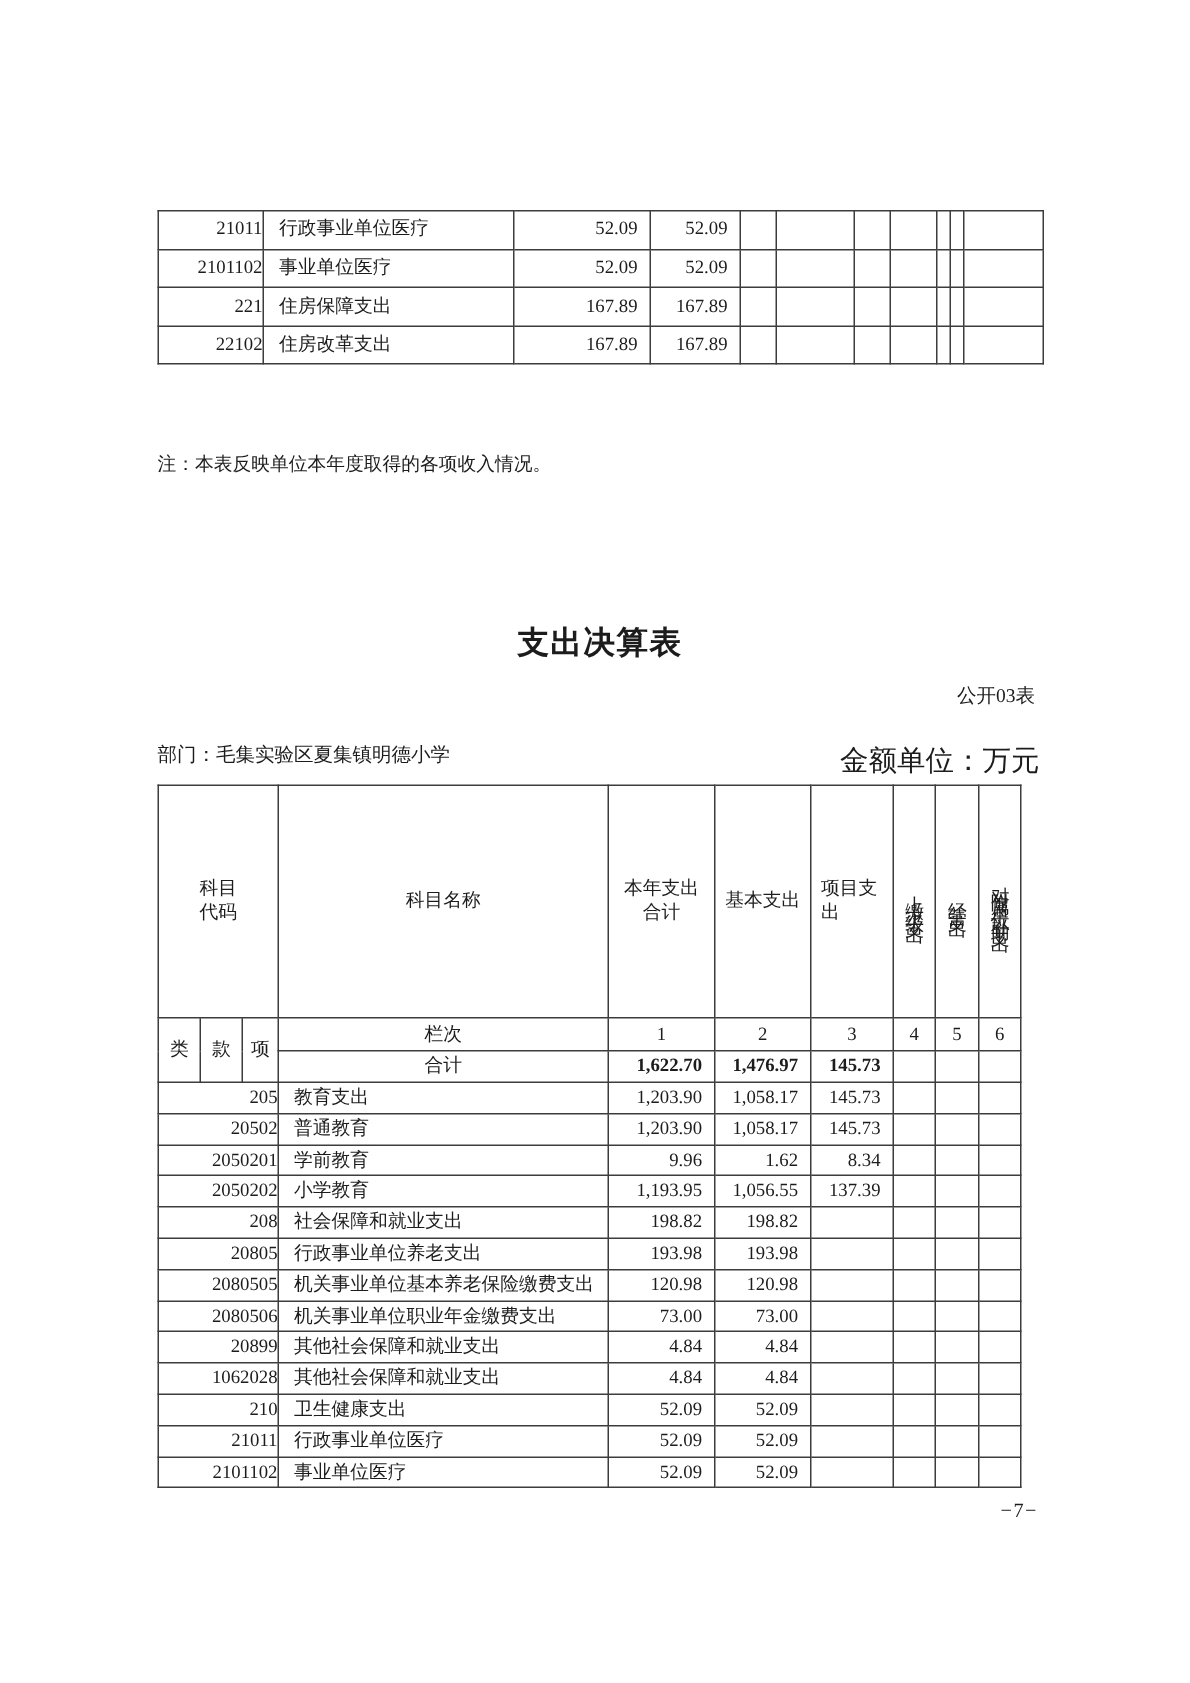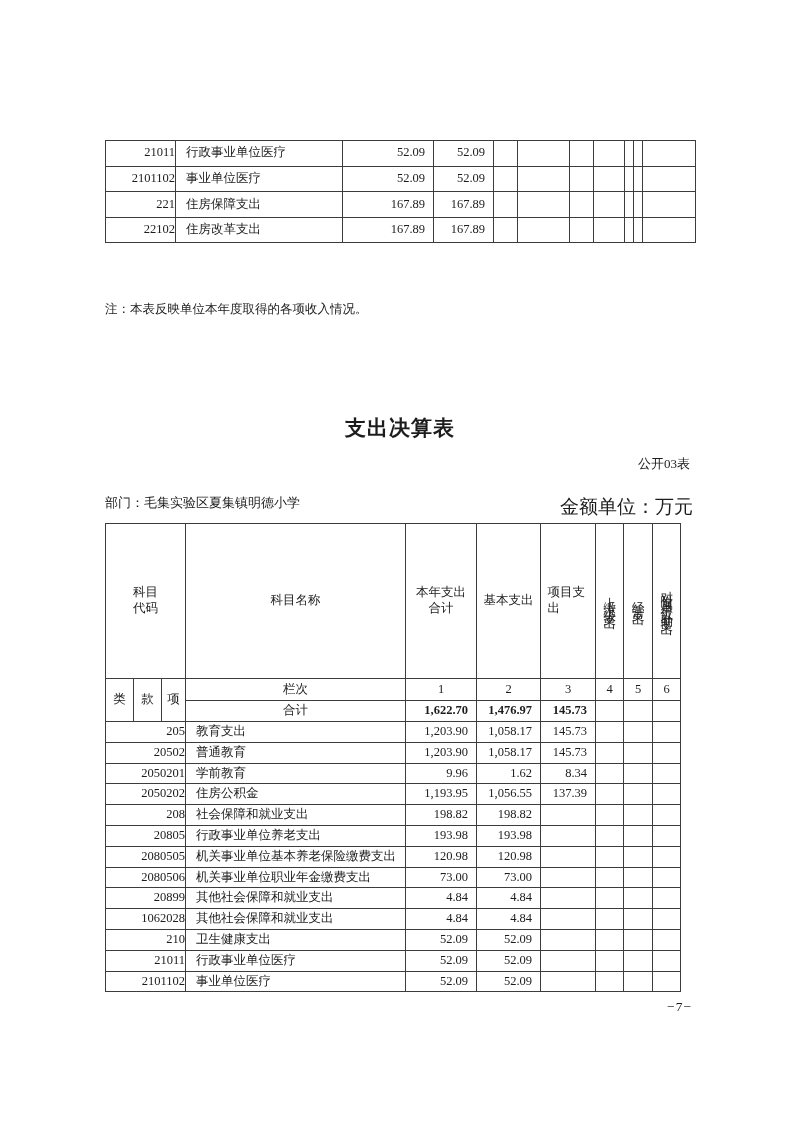--- a/index.html
+++ b/index.html
@@ -207,21 +207,21 @@
         <td class="name">学前教育</td>
         <td class="num">9.96</td>
         <td class="num">1.62</td>
         <td class="num">8.34</td>
         <td></td>
             <td></td>
             <td></td>
       </tr>
       <tr class="data-row">
         <td class="code" colspan="3">2050202</td>
-        <td class="name">住房公积金</td>
+        <td class="name">小学教育</td>
         <td class="num">1,193.95</td>
         <td class="num">1,056.55</td>
         <td class="num">137.39</td>
         <td></td>
             <td></td>
             <td></td>
       </tr>
       <tr class="data-row">
         <td class="code" colspan="3">208</td>
         <td class="name">社会保障和就业支出</td>

